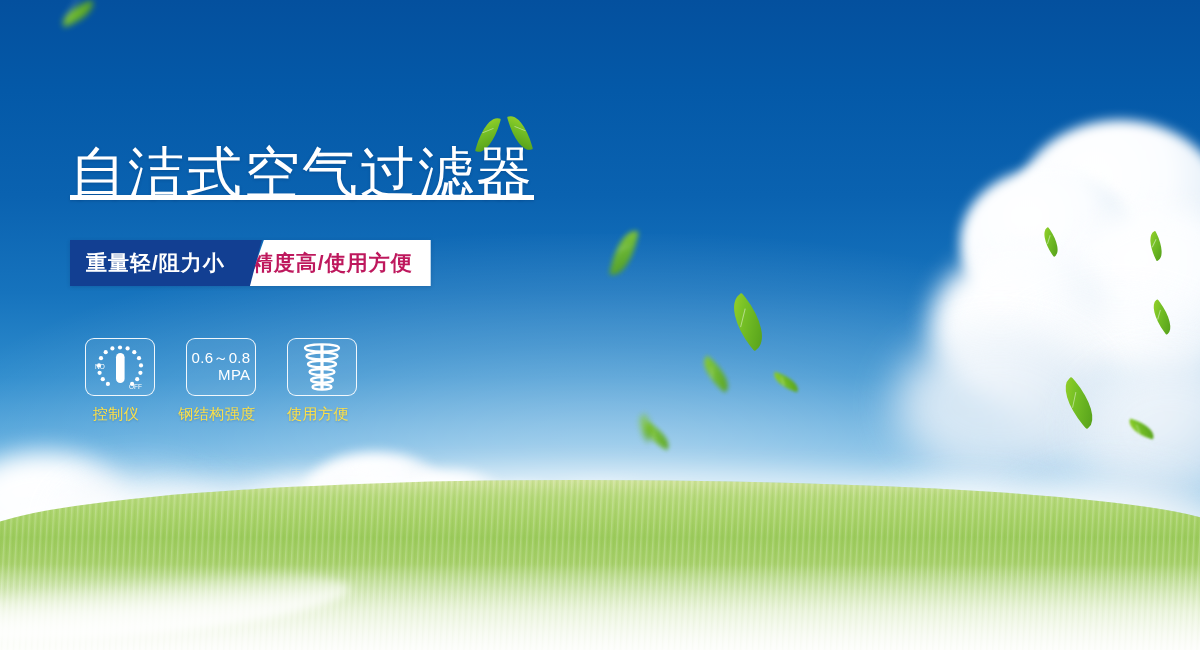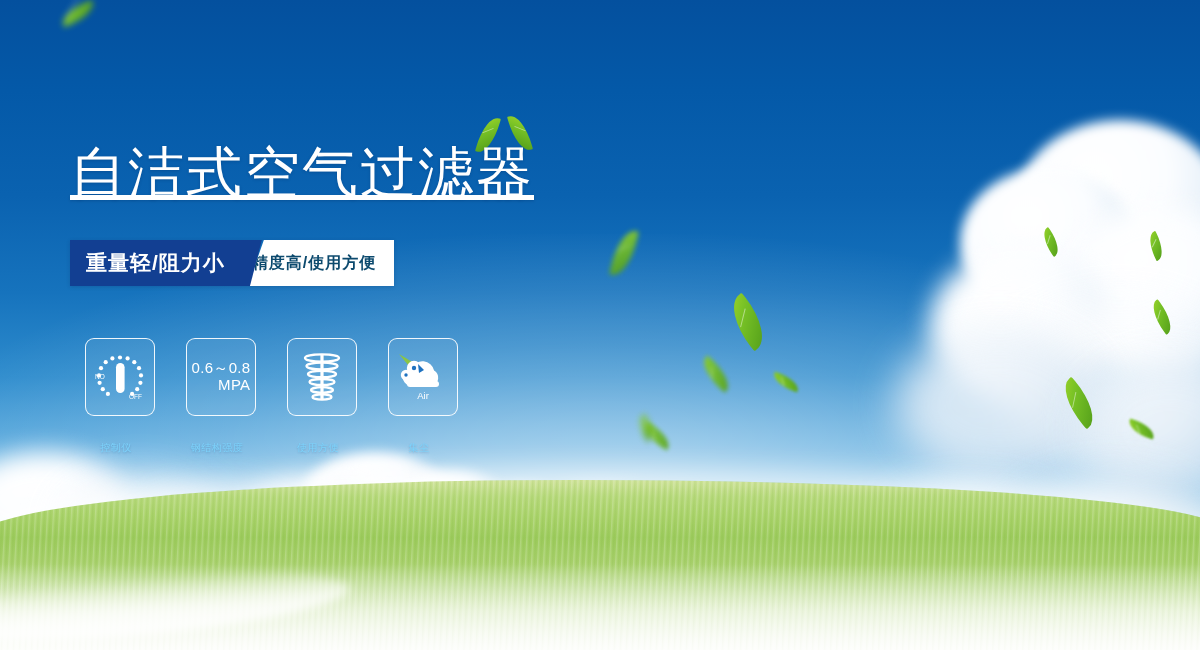--- a/index.html
+++ b/index.html
@@ -171,22 +171,22 @@
   .sub-wedge {
     width: 22px;
     background: #123f92;
     clip-path: polygon(0 0, 100% 0, 46% 100%, 0 100%);
     margin-left: -1px;
     position: relative;
     z-index: 2;
   }
   .sub-right {
     background: #ffffff;
-    color: #0c4a6e;
-    font-size: 16px;
+    color: #be185d;
+    font-size: 21px;
     font-weight: bold;
     display: flex;
     align-items: center;
     padding: 0 18px 0 4px;
     letter-spacing: 1px;
     margin-left: -14px;
     clip-path: polygon(16px 0, 100% 0, 100% 100%, 0 100%);
     position: relative;
     z-index: 1;
   }
@@ -200,43 +200,43 @@
     gap: 29px;
   }
   .feature {
     width: 72px;
     display: flex;
     flex-direction: column;
     align-items: center;
   }
   .feat-box {
     width: 70px;
-    height: 78px;
+    height: 58px;
     border: 1.5px solid rgba(255,255,255,0.92);
     border-radius: 9px;
     background: rgba(255,255,255,0.07);
     display: flex;
     align-items: center;
     justify-content: center;
     box-sizing: border-box;
     overflow: hidden;
     margin-left: 8px;
   }
   .feat-text {
     color: #ffffff;
     font-size: 15px;
     line-height: 1.12;
     text-align: center;
     letter-spacing: .3px;
   }
   .feat-text .l2 { display: block; text-align: right; }
   .feat-label {
-    margin-top: 25px;
-    color: #7dd3fc;
-    font-size: 10px;
+    margin-top: 9px;
+    color: #fde047;
+    font-size: 15px;
     white-space: nowrap;
     letter-spacing: .5px;
     text-shadow: 0 1px 2px rgba(0,40,90,0.22);
   }
   .feat-svg { display: block; }
 </style>
 </head>
 <body>
 
 <div id="banner">
@@ -389,35 +389,15 @@
             <ellipse cx="28" cy="41" rx="11" ry="2.8"></ellipse>
             <ellipse cx="28" cy="48" rx="9.5" ry="2.6"></ellipse>
           </g>
           <rect x="26.4" y="6" width="3.2" height="44" fill="#ffffff"></rect>
         </svg>
       </div>
       <div class="feat-label">使用方便</div>
     </div>
 
 
-    <div class="feature">
-      <div class="feat-box">
-        <svg class="feat-svg" width="60" height="58" viewBox="0 0 60 58">
-          <path d="M6 6 L26 18 L20 23 Z" fill="#8cc63f" opacity="0.95"></path>
-          <g fill="#ffffff">
-            <circle cx="21" cy="20" r="7.2"></circle>
-            <circle cx="13" cy="27" r="5.2"></circle>
-            <path d="M17 38 a9 9 0 0 1 1.5 -17.8 a12 12 0 0 1 22.6 2.4 a8.6 8.6 0 0 1 -1.6 15.4 Z"></path>
-            <rect x="14" y="33" width="32" height="6" rx="3"></rect>
-          </g>
-          <g fill="#1f72c0">
-            <circle cx="21" cy="20" r="2.2"></circle>
-            <circle cx="13" cy="27" r="1.7"></circle>
-            <path d="M25 16 L31 22 L26 25 Z"></path>
-          </g>
-          <text x="30" y="51" text-anchor="middle" font-family="Liberation Sans, sans-serif" font-size="9.5" fill="#ffffff">Air</text>
-        </svg>
-      </div>
-      <div class="feat-label">集尘</div>
-    </div>
 
   </div>
 </div>
 
 </body></html>

